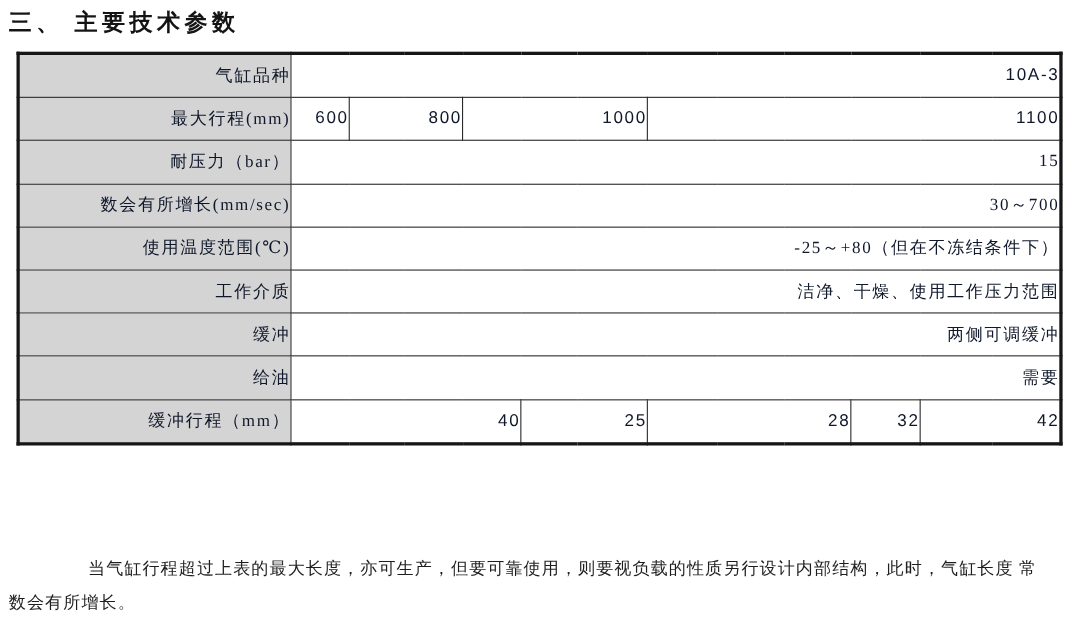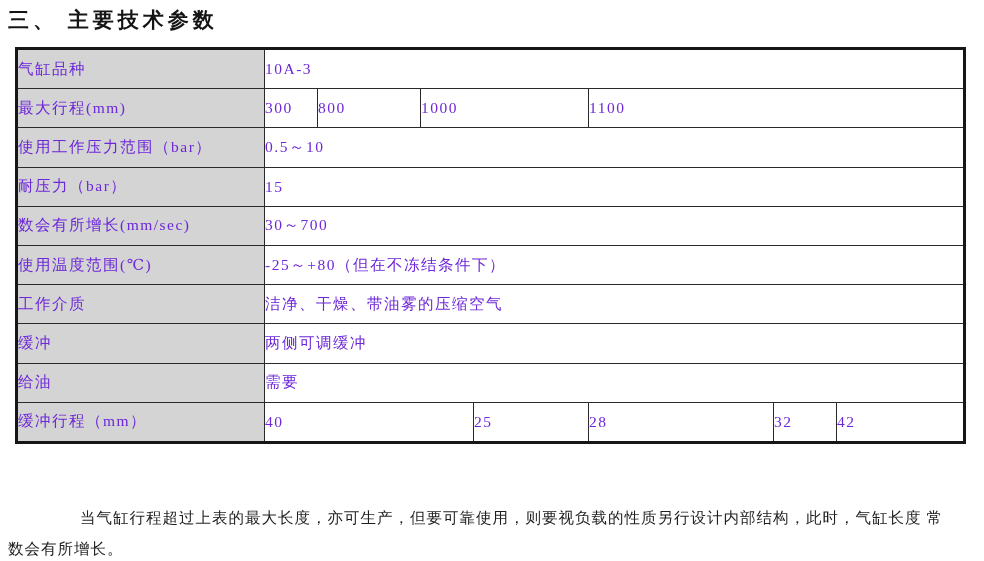--- a/index.html
+++ b/index.html
@@ -20,38 +20,38 @@
     position:absolute;left:15px;top:47px;
     border-collapse:collapse;
     table-layout:fixed;
     width:948px;
   }
   table.spec{border:3px solid #161616;}
   table.spec td{
     border:1.4px solid #2a2a2a;
     height:38.2px;
     padding:0;
-    text-align:left;
+    text-align:right;
     vertical-align:middle;
     font-size:15.5px;
     letter-spacing:1.5px;
-    color:#6d28d9;
+    color:#0f172a;
     overflow:hidden;
     white-space:nowrap;
   }
   td.lbl{
     background:#d4d4d4;
     text-align:left;
     padding-left:15px;
     font-size:16px;
     letter-spacing:2px;
     color:#2b2b2b;
   }
   td.sans{
-    font-family:Liberation Serif, serif;
+    font-family:Liberation Sans, sans-serif;
     font-size:17px;
     letter-spacing:1px;
     color:#1a1a1a;
     margin-top:28px;
   }
   .footer{
     position:absolute;left:8px;top:502px;width:968px;
     font-size:15.5px;line-height:31px;letter-spacing:1px;color:#1e1e1e;
   }
   .footer .l1{text-indent:72px;}
@@ -79,44 +79,40 @@
         <col style="width:65px">
       <col style="width:63px">
     </colgroup>
     <tbody>
       <tr>
         <td class="lbl">气缸品种</td>
         <td class="sans" colspan="12">10A-3</td>
       </tr>
       <tr>
         <td class="lbl">最大行程(mm)</td>
-        <td class="sans" colspan="1">300</td>
+        <td class="sans" colspan="1">600</td>
         <td class="sans" colspan="2">800</td>
         <td class="sans" colspan="3">1000</td>
         <td class="sans" colspan="6">1100</td>
-      </tr>
-      <tr>
-        <td class="lbl">使用工作压力范围（bar）</td>
-        <td colspan="12">0.5～10</td>
       </tr>
       <tr>
         <td class="lbl">耐压力（bar）</td>
         <td colspan="12">15</td>
       </tr>
       <tr>
         <td class="lbl">数会有所增长(mm/sec)</td>
         <td colspan="12">30～700</td>
       </tr>
       <tr>
         <td class="lbl">使用温度范围(℃)</td>
         <td colspan="12">-25～+80（但在不冻结条件下）</td>
       </tr>
       <tr>
         <td class="lbl">工作介质</td>
-        <td colspan="12">洁净、干燥、带油雾的压缩空气</td>
+        <td colspan="12">洁净、干燥、使用工作压力范围</td>
       </tr>
       <tr>
         <td class="lbl">缓冲</td>
         <td colspan="12">两侧可调缓冲</td>
       </tr>
       <tr>
         <td class="lbl">给油</td>
         <td colspan="12">需要</td>
       </tr>
       <tr>

